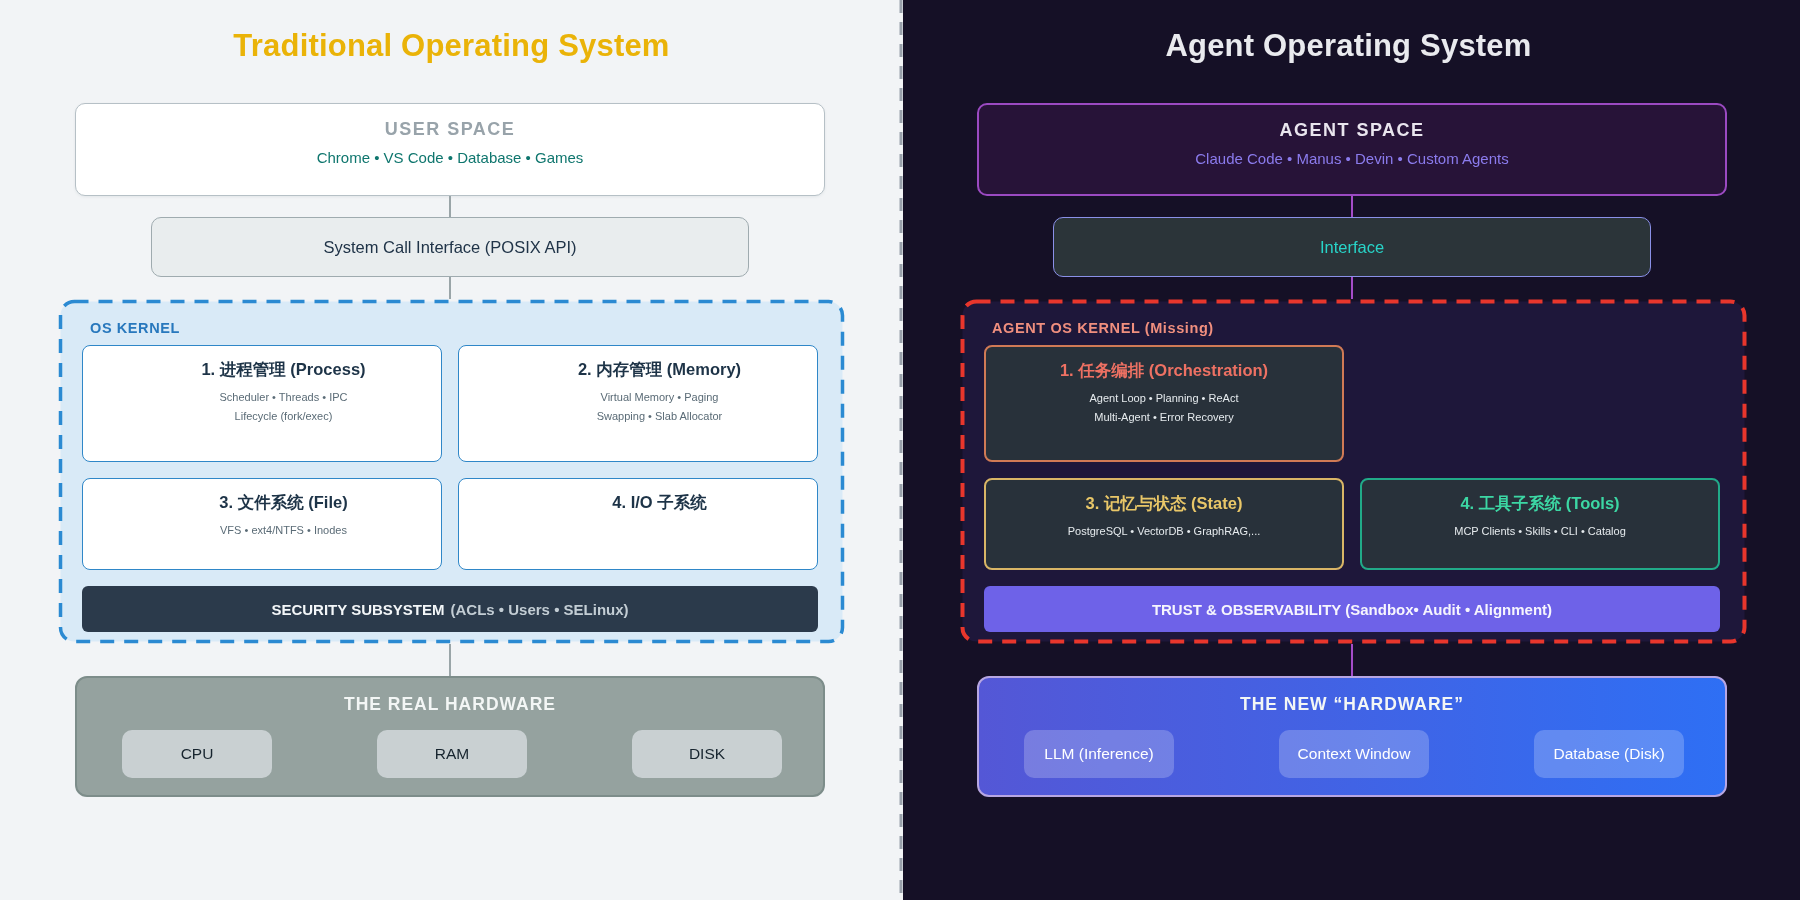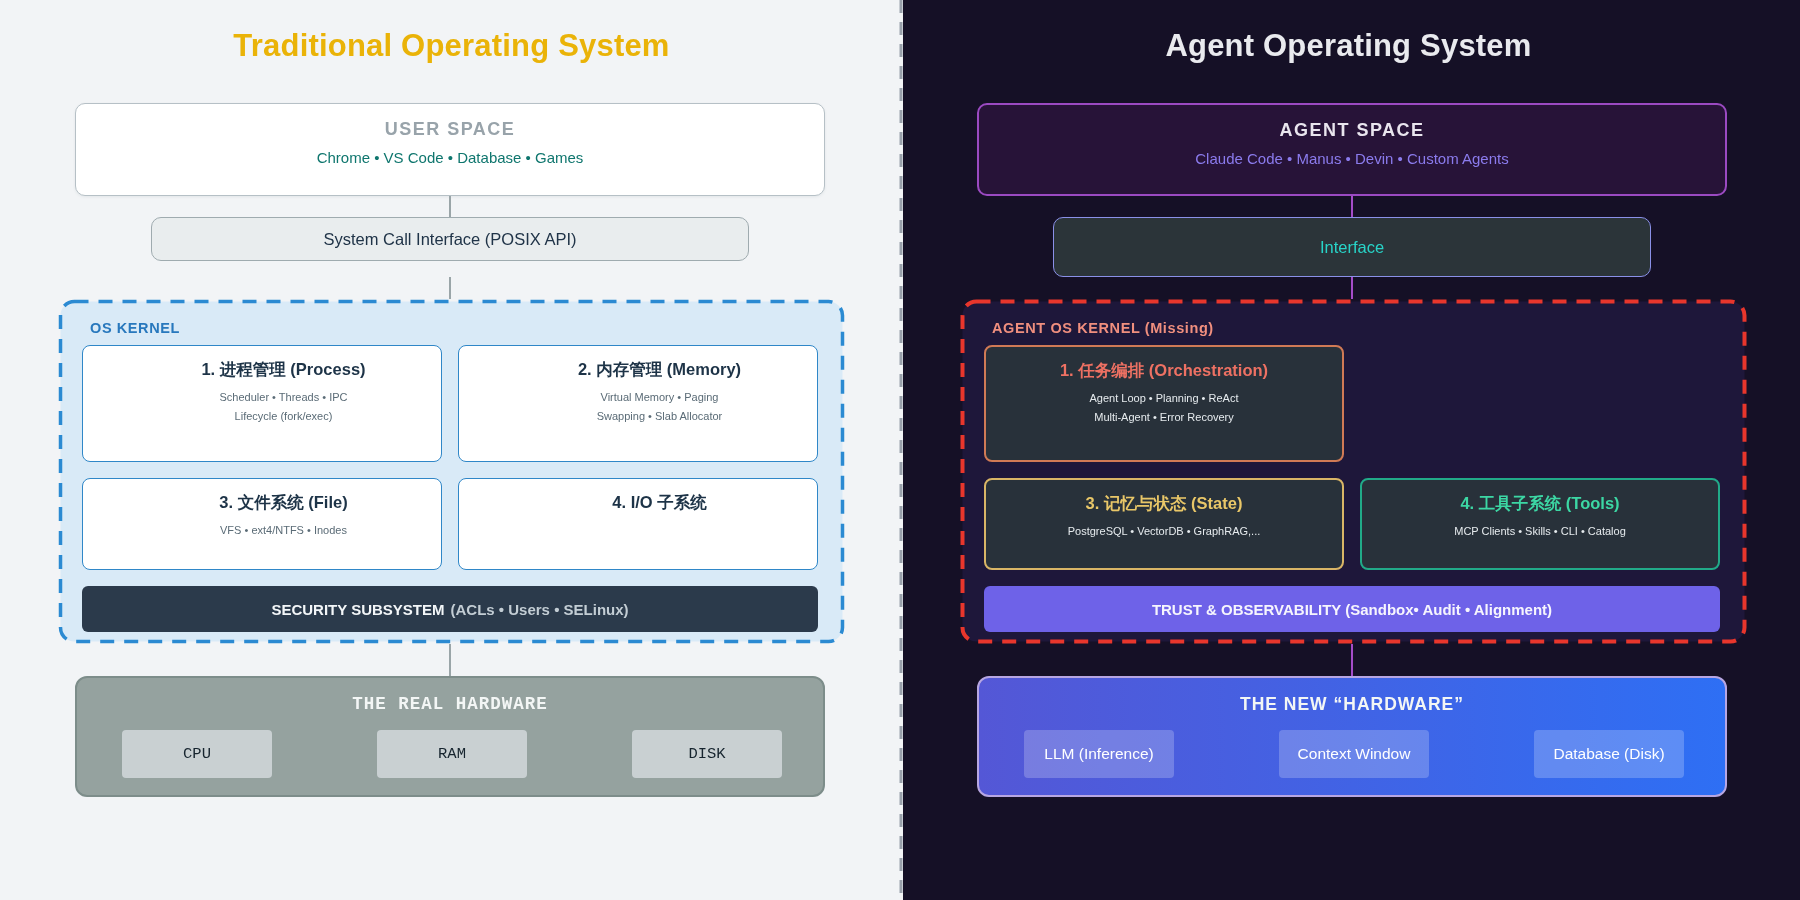--- a/index.html
+++ b/index.html
@@ -16,21 +16,21 @@
   .big-title.r{left:897px;color:#e9eaee;}
   
   .box{position:absolute;box-sizing:border-box;text-align:center;}
   
   .l-user{left:75px;top:103px;width:750px;height:93px;background:#ffffff;
           border:1.5px solid #b6c0c6;border-radius:10px;box-shadow:0 1px 3px rgba(40,60,80,.08);}
   .space-label{margin-top:15px;font-size:18px;font-weight:700;letter-spacing:1.5px;}
   .l-user .space-label{color:#98a3aa;}
   .space-apps{margin-top:9px;font-size:15px;}
   .l-user .space-apps{color:#0f766e;}
-  .l-syscall{left:151px;top:217px;width:598px;height:44px;background:#e9edee;
+  .l-syscall{left:151px;top:217px;width:598px;height:60px;background:#e9edee;
              border:1.5px solid #9fabaf;border-radius:10px;display:flex;align-items:center;
              justify-content:center;font-size:16.5px;color:#203448;}
   .conn{position:absolute;width:2px;}
   .conn.gray{background:#9aa5a8;}
   .conn.purple{background:#a44cc8;}
   .kernel-svg{position:absolute;pointer-events:none;}
   .kernel-label{position:absolute;font-size:14.5px;font-weight:700;letter-spacing:0.6px;}
   .kernel-label.l{left:90px;top:320px;color:#2878bd;}
   .kernel-label.r{left:992px;top:320px;color:#f08f7e;}
   .card{position:absolute;box-sizing:border-box;border-radius:8px;text-align:center;}
@@ -40,25 +40,25 @@
   .l-card .t{color:#1d3347;}
   .l-card .d{color:#5a6b76;}
   .r-card{background:#28313a;border-width:2px;border-style:solid;}
   .r-card .d{color:#e6ebee;}
   .bar{position:absolute;border-radius:6px;display:flex;align-items:center;justify-content:center;
        font-size:15px;font-weight:700;}
   .l-security{left:82px;top:586px;width:736px;height:46px;background:#2b3a4b;color:#f3f6f8;}
   .l-security .dim{color:#c3cdd4;margin-left:6px;font-weight:600;}
   .r-trust{left:984px;top:586px;width:736px;height:46px;background:#6e62e8;color:#f6f5fd;}
   .hw{border-radius:12px;}
-  .l-hw{left:75px;top:676px;width:750px;height:121px;background:#95a29f;border:2px solid #7d8d8a;font-family:Liberation Mono, monospace;}
+  .l-hw{left:75px;top:676px;width:750px;height:121px;background:#95a29f;border:2px solid #7d8d8a;}
   .r-hw{left:977px;top:676px;width:750px;height:121px;
         background:linear-gradient(90deg,#5457d6,#2e6ff4);border:2px solid #b7a6e2;}
   .hw-title{margin-top:16px;text-align:center;font-size:17.5px;font-weight:700;letter-spacing:1px;color:#f3f6f5;}
-  .chip{position:absolute;top:52px;width:150px;height:48px;border-radius:4px;display:flex;
+  .chip{position:absolute;top:52px;width:150px;height:48px;border-radius:10px;display:flex;
         align-items:center;justify-content:center;font-size:15.5px;}
   .l-hw .chip{background:#c9d0d2;color:#16242e;}
   .r-hw .chip{background:rgba(255,255,255,0.22);color:#ffffff;}
   .chip.c1{left:45px;} .chip.c2{left:300px;} .chip.c3{left:555px;}
   .r-agent{left:977px;top:103px;width:750px;height:93px;background:#271338;
            border:2px solid #9b4ac2;border-radius:10px;}
   .r-agent .space-label{color:#e9e5ee;}
   .r-agent .space-apps{color:#8b7bed;}
   .r-interface{left:1053px;top:217px;width:598px;height:60px;background:#2b3439;
                border:1.5px solid #8a90e8;border-radius:10px;display:flex;align-items:center;

